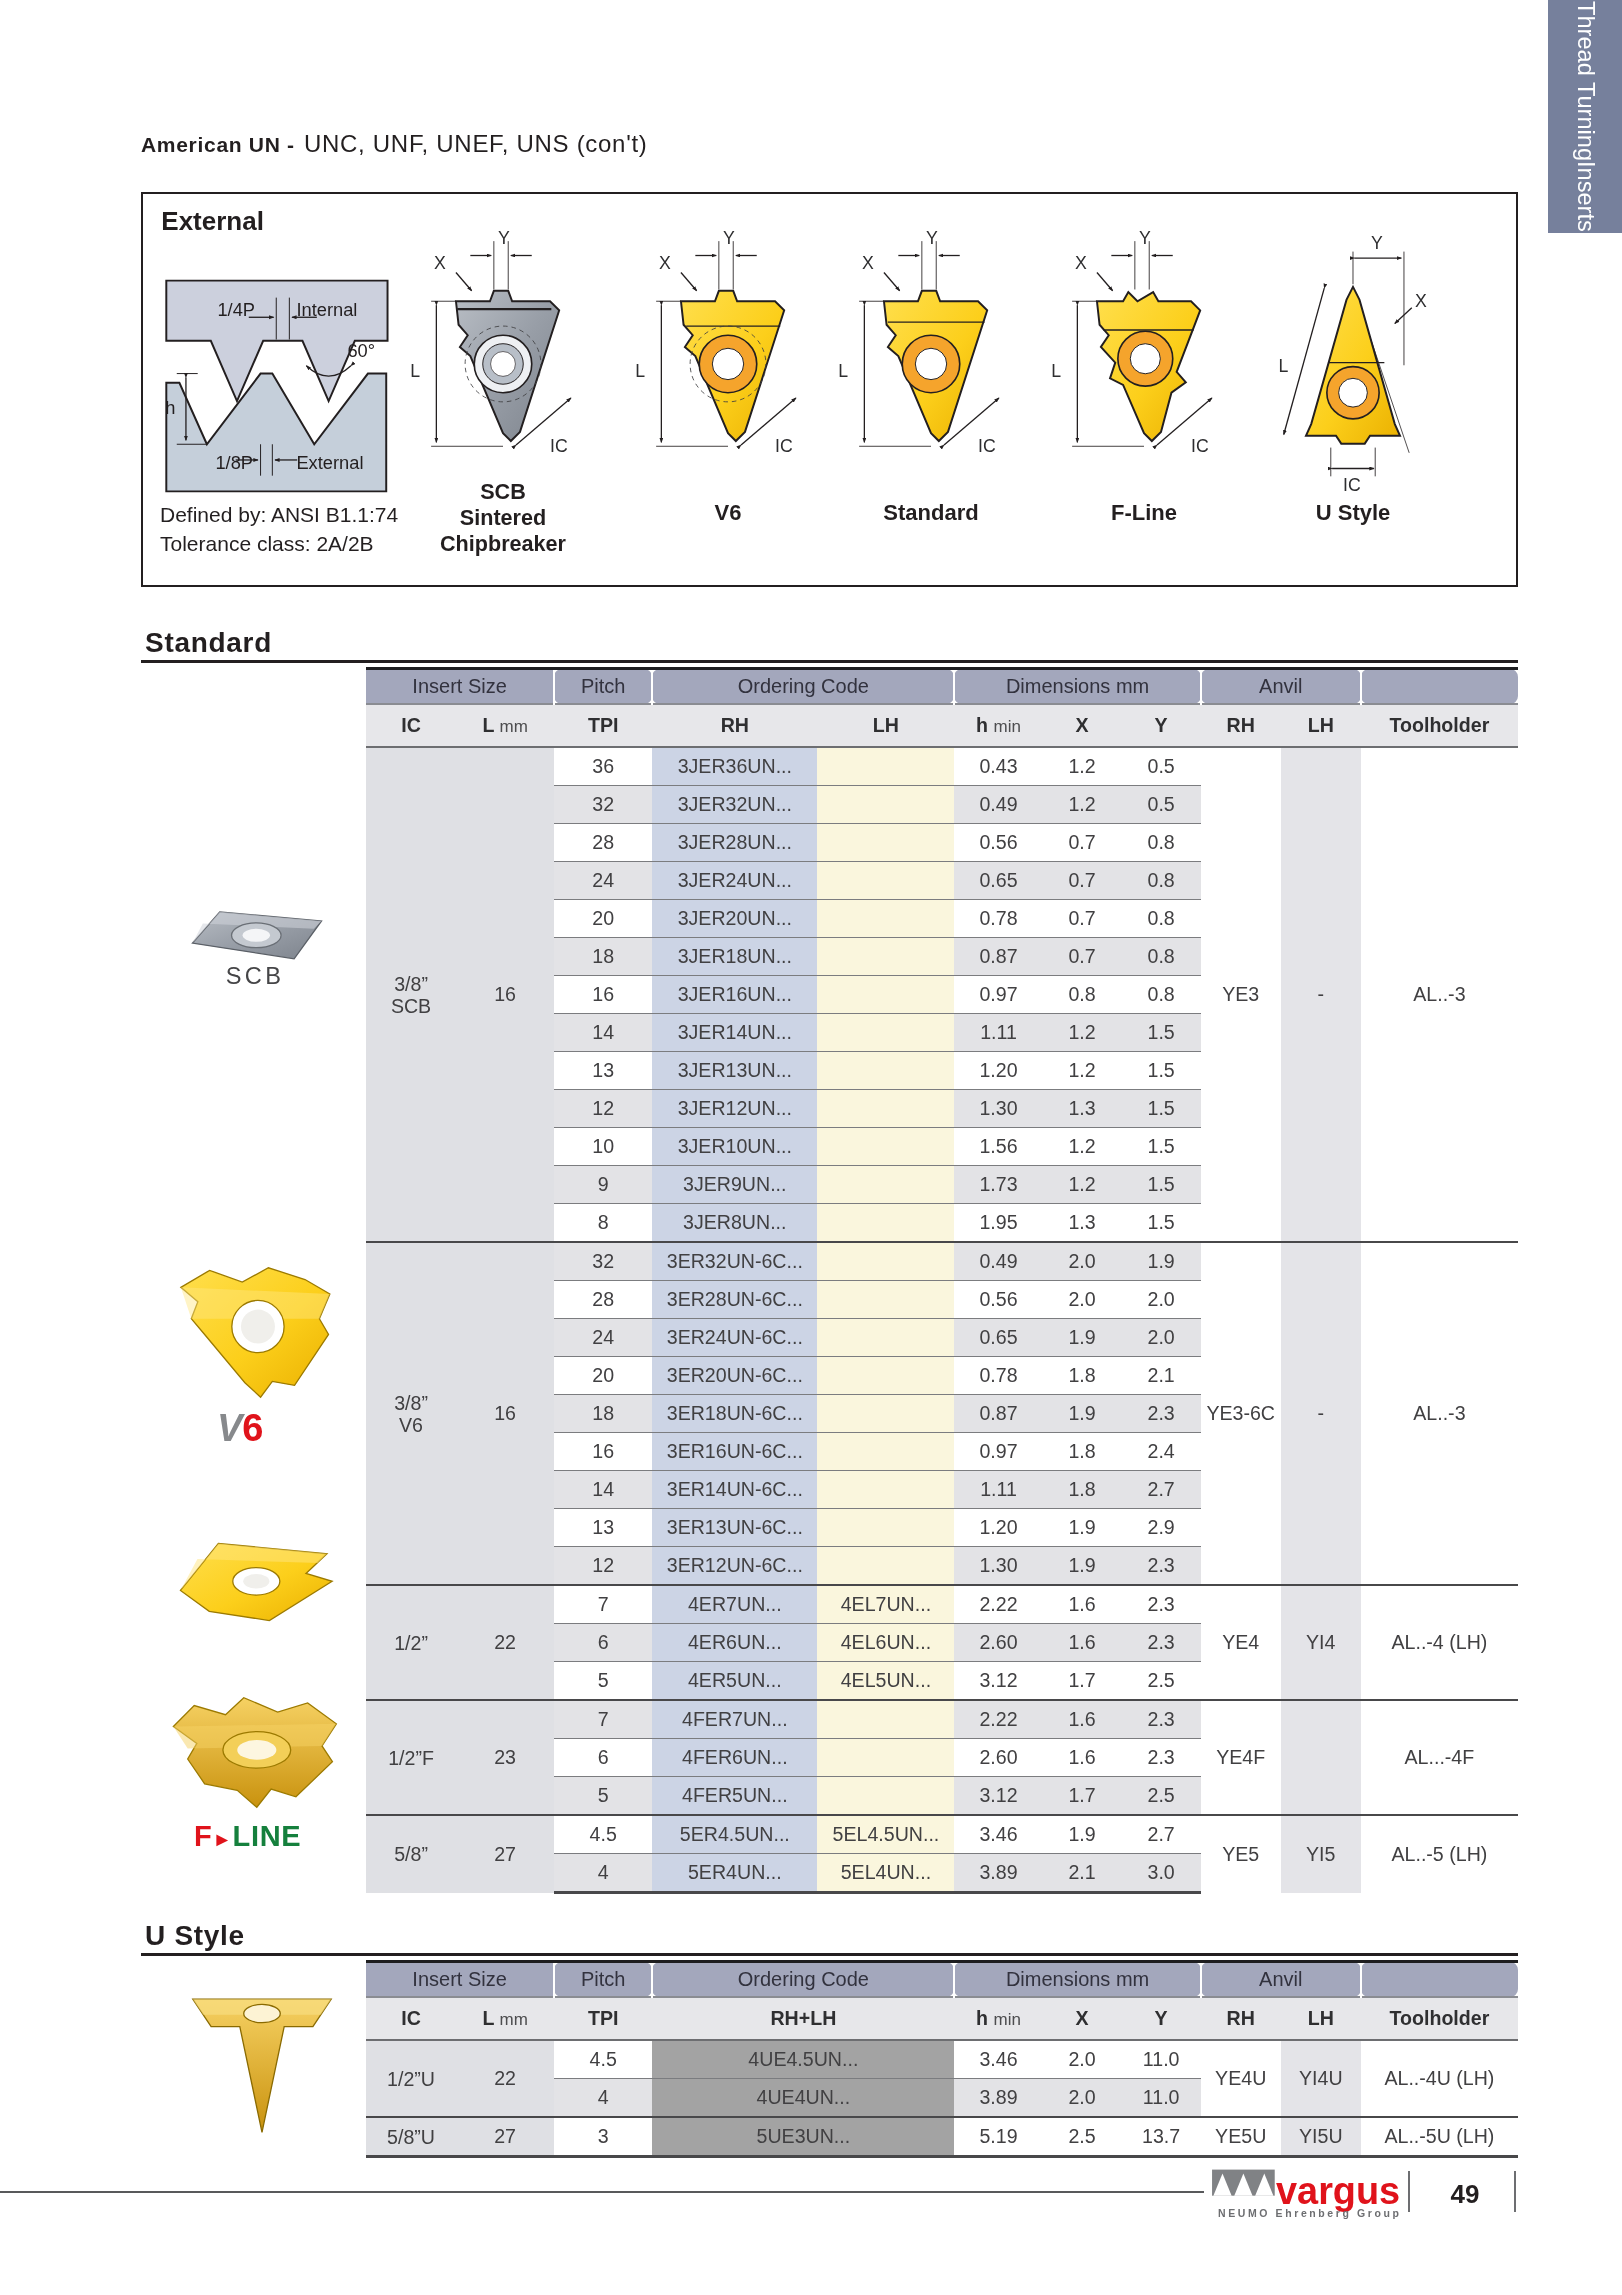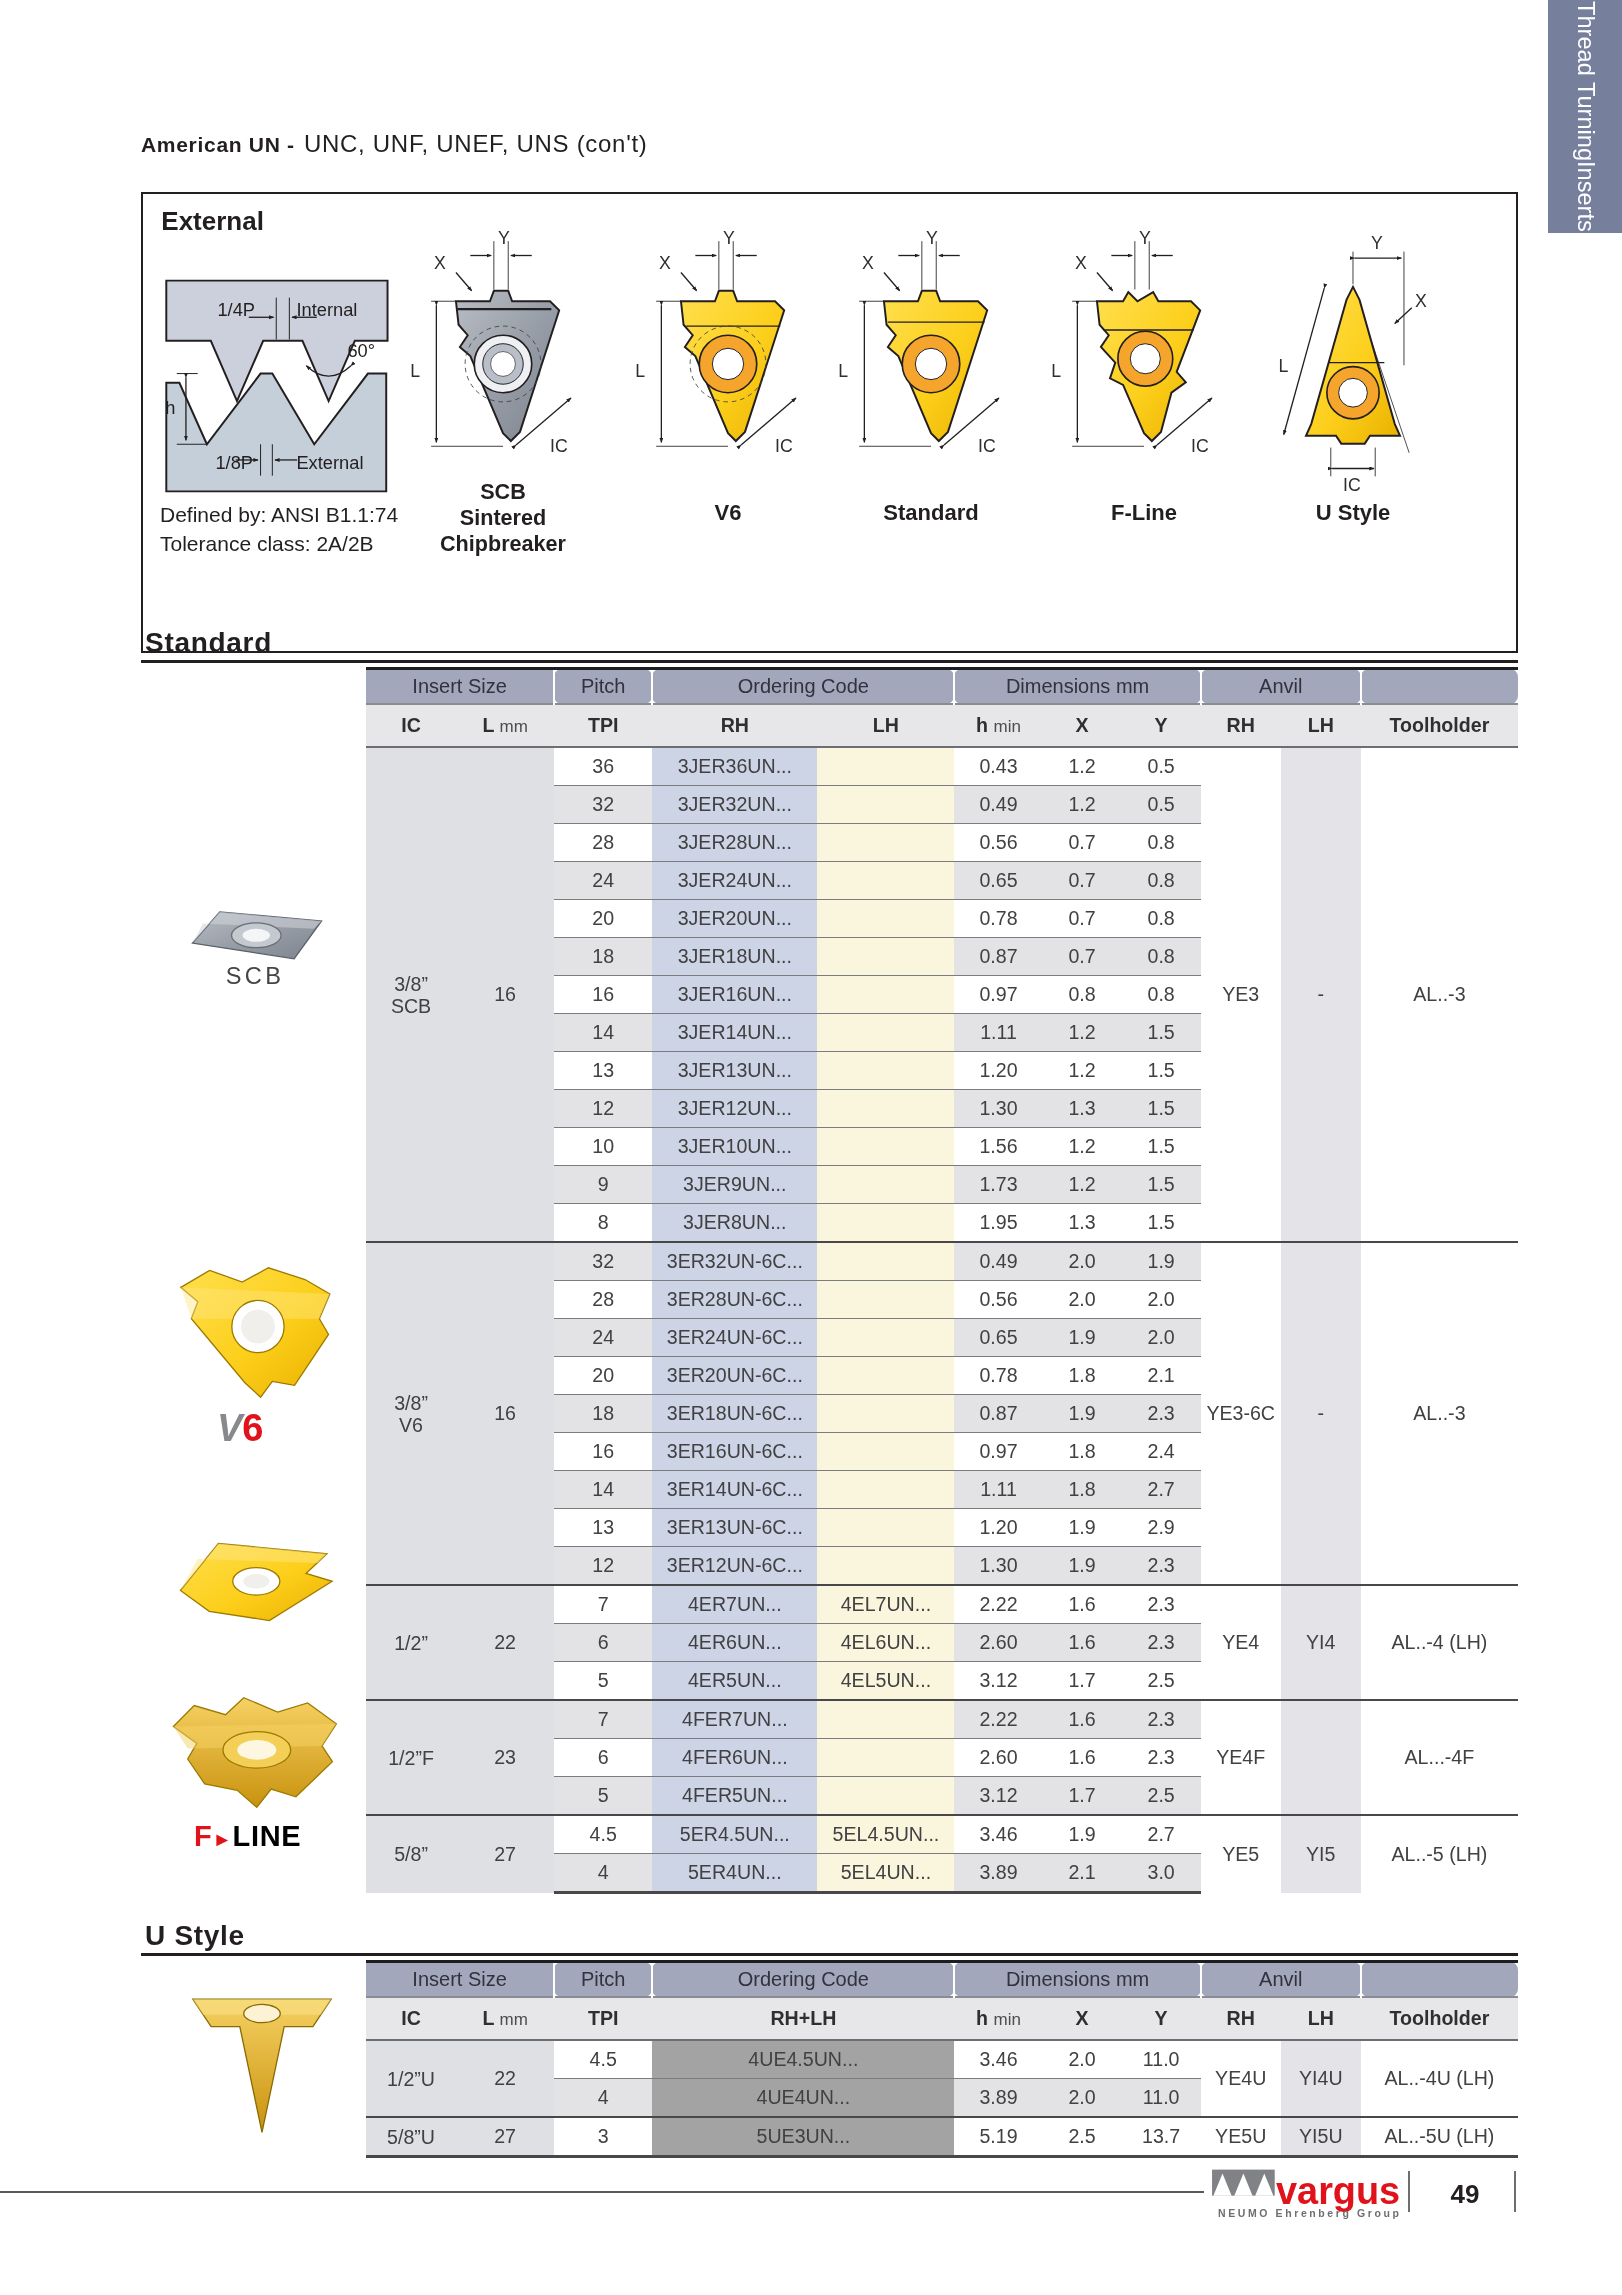--- a/index.html
+++ b/index.html
@@ -10,21 +10,21 @@
   .side-tab{position:absolute;right:0;top:0;width:75px;height:233px;background:#76809C;
             color:#fff;display:flex;align-items:center;justify-content:center;
             writing-mode:vertical-lr;font-size:23.6px;line-height:1.35;text-align:center;}
 
   
   .title{position:absolute;left:141px;top:130px;display:flex;align-items:baseline;white-space:nowrap;}
   .title .main{font-size:21px;font-weight:800;letter-spacing:0.7px;}
   .title .sub{font-size:24px;font-weight:500;margin-left:9.2px;letter-spacing:0.7px;}
 
   
-  .ext-box{position:absolute;left:141px;top:192px;width:1377px;height:461px;
+  .ext-box{position:absolute;left:141px;top:192px;width:1377px;height:395px;
            border:2.6px solid #231f20;box-sizing:border-box;}
   .ext-heading{position:absolute;left:18.3px;top:11.8px;font-size:26px;font-weight:600;}
   .profile{position:absolute;left:14.4px;top:84px;width:249px;height:216px;}
   .plabel{position:absolute;font-size:18.3px;color:#231f20;}
   .defined{position:absolute;left:17px;top:306px;font-size:21px;line-height:29px;}
   .diag{position:absolute;top:34px;width:196px;height:270px;}
   .dim{position:absolute;font-size:17.7px;color:#2e2e30;}
   .cap3{position:absolute;top:285px;width:196px;text-align:center;font-size:21.6px;font-weight:bold;line-height:26px;}
   .cap1{position:absolute;top:306px;width:196px;text-align:center;font-size:22px;font-weight:bold;}
 
@@ -57,21 +57,21 @@
 
   
   .photo{position:absolute;}
   .photo-cap{position:absolute;text-align:center;font-size:23.6px;letter-spacing:3.3px;color:#454547;}
   .v6logo{position:absolute;font-size:38px;font-weight:800;}
   .v6logo .v{color:#87898c;font-style:italic;}
   .v6logo .six{color:#e0131b;}
   .flinelogo{position:absolute;font-size:29px;font-weight:800;letter-spacing:0.7px;}
   .flinelogo .f{color:#e0131b;}
   .flinelogo .arrow{color:#e0131b;font-size:19.6px;}
-  .flinelogo .line{color:#000000;}
+  .flinelogo .line{color:#15803d;}
 
   
   .foot-line{position:absolute;left:0;top:2191px;width:1204px;height:2px;background:#58595b;}
   .brand{position:absolute;left:1212px;top:2167px;width:209px;height:47px;}
   .brand-sub{position:absolute;left:1218px;top:2207px;font-size:10.5px;font-weight:bold;
              letter-spacing:2.6px;color:#6d6e71;}
   .vbar{position:absolute;top:2171px;width:2px;height:41px;background:#6d6e71;}
   .pagenum{position:absolute;left:1419px;top:2179px;width:92px;text-align:center;
            font-size:26px;font-weight:800;color:#231f20;}
 </style>

